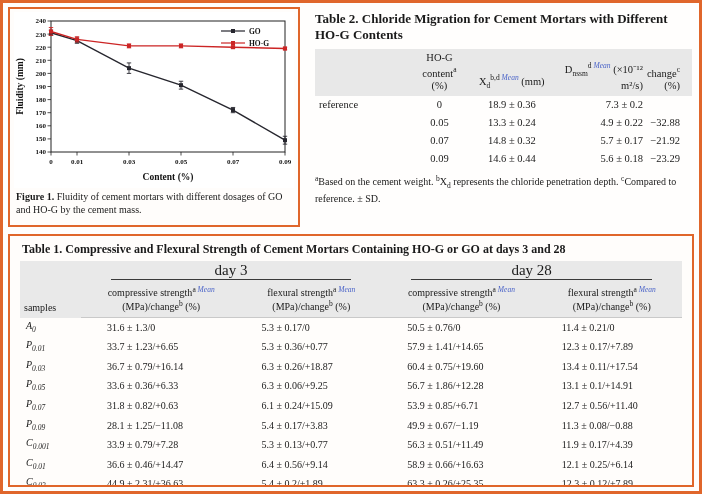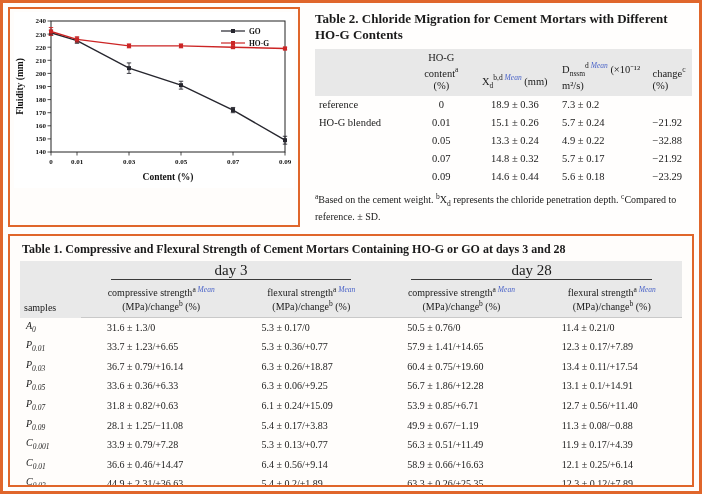--- a/index.html
+++ b/index.html
@@ -13,22 +13,22 @@
   .table2-panel{flex:1;padding:2px 2px 0 8px;overflow:hidden;}
   .t-title{font-weight:700;font-size:13px;line-height:16px;margin:2px 0 6px 0;}
   .t1-title{font-weight:700;font-size:12px;line-height:14px;margin:3px 0 5px 2px;}
   table{border-collapse:collapse;width:100%;}
   .t2{font-size:10.5px;}
   .t2 th{background:#e8e8e8;font-weight:400;text-align:center;vertical-align:bottom;padding:3px 2px 4px 2px;line-height:12px;}
   .t2 td{padding:2.5px 2px;line-height:13px;vertical-align:top;}
   .t2 .c0{width:26%;text-align:left;}
   .t2 .c1{width:15%;text-align:center;}
   .t2 .c2{width:24%;text-align:center;}
-  .t2 .c3{width:24%;text-align:left;}
-  .t2 .c4{width:11%;text-align:left;padding-right:4px;}
+  .t2 .c3{width:24%;text-align:right;}
+  .t2 .c4{width:11%;text-align:right;padding-right:12px;}
   .t2 td.c0{text-align:left;padding-left:4px;}
   .t2 tr:nth-child(3) td.c0{padding-left:16px;}
   .footnote{font-size:10px;line-height:13px;margin-top:4px;}
   .table1-panel{margin-top:7px;border:2px solid #e0662b;background:#fffdfb;height:253px;padding:3px 10px 2px 10px;overflow:hidden;}
   .t1{font-size:10px;}
   .t1 th{background:#e9e9e9;font-weight:400;text-align:center;padding:2px 2px;line-height:11.5px;vertical-align:bottom;}
   .t1 th.group{font-size:15px;padding:4px 30px 2px 30px;}
   .t1 th.group .g-line{display:block;border-bottom:1.2px solid #3a3a3a;padding-bottom:2px;}
   .t1 th.corner{text-align:left;padding-left:4px;padding-bottom:4px;}
   .t1 thead tr:last-child th{border-bottom:1px solid #c9c9c9;padding-bottom:4px;}
@@ -148,20 +148,24 @@
             <g>
               <line x1="207" y1="19" x2="231" y2="19" stroke="#26262e" stroke-width="1.2"></line>
               <rect x="217" y="17" width="4" height="4" fill="#26262e"></rect>
               <text x="235" y="21.5" font-size="7.5" font-weight="bold">GO</text>
               <line x1="207" y1="31" x2="231" y2="31" stroke="#cc2525" stroke-width="1.2"></line>
               <rect x="217" y="29" width="4" height="4" fill="#cc2525"></rect>
               <text x="235" y="33.5" font-size="7.5" font-weight="bold">HO-G</text>
             </g>
           </svg>
       </div>
+      <div class="figure-caption">
+        <b>Figure 1.</b>
+        <span>Fluidity of cement mortars with different dosages of GO and HO-G by the cement mass.</span>
+      </div>
     </div>
 
     <div class="table2-panel">
       <div class="t-title">Table 2. Chloride Migration for Cement Mortars with Different HO-G Contents</div>
       <table class="t2">
         <thead>
           <tr>
               <th class="c0"></th>
               <th class="c1">HO-G content<sup>a</sup> (%)</th>
               <th class="c2">X<sub>d</sub><sup>b,d </sup><sup class="mean-link">Mean</sup> (mm)</th>
@@ -169,27 +173,20 @@
               <th class="c4">change<sup>c</sup> (%)</th>
             </tr>
         </thead>
         <tbody>
             <tr>
               <td class="c0">reference</td>
               <td class="c1">0</td>
               <td class="c2">18.9 ± 0.36</td>
               <td class="c3">7.3 ± 0.2</td>
               <td class="c4"></td>
-            </tr>
-            <tr>
-              <td class="c0">HO-G blended</td>
-              <td class="c1">0.01</td>
-              <td class="c2">15.1 ± 0.26</td>
-              <td class="c3">5.7 ± 0.24</td>
-              <td class="c4">−21.92</td>
             </tr>
             <tr>
               <td class="c0"></td>
               <td class="c1">0.05</td>
               <td class="c2">13.3 ± 0.24</td>
               <td class="c3">4.9 ± 0.22</td>
               <td class="c4">−32.88</td>
             </tr>
             <tr>
               <td class="c0"></td>

